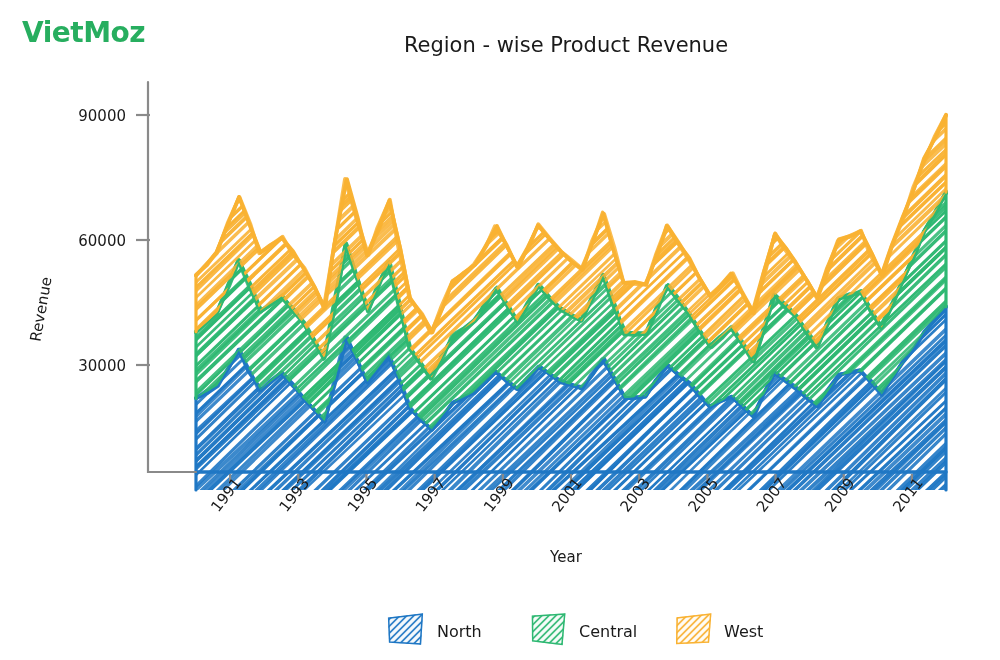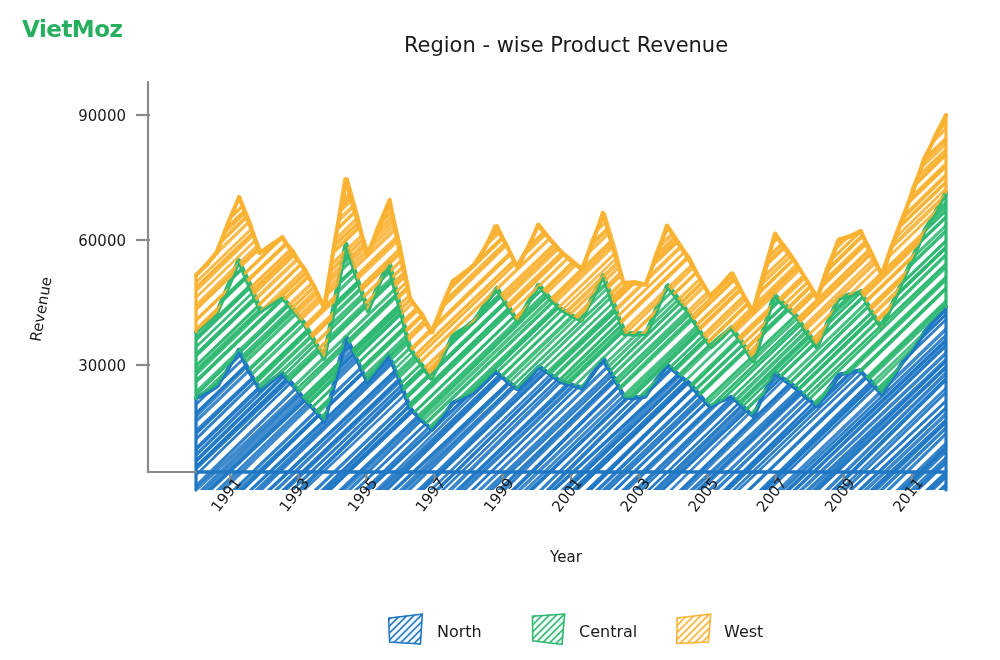--- a/index.html
+++ b/index.html
@@ -4,21 +4,21 @@
 <style>
   html,body{margin:0;padding:0;}
   body{
     width:1000px;height:660px;background:#ffffff;
     font-family:"DejaVu Sans",sans-serif;
     position:relative;overflow:hidden;
   }
   #logo{
     position:absolute;left:22px;top:16px;
     font-family:"DejaVu Sans",sans-serif;
-    font-weight:700;font-size:23px;letter-spacing:-0.5px;
+    font-weight:700;font-size:28px;letter-spacing:-0.5px;
     color:#27ae5f;
   }
   #chart-root{position:absolute;left:0;top:0;width:913px;height:660px;}
   svg{display:block;}
   .xkcd-text{font-family:"DejaVu Sans",sans-serif;fill:#1a1a1a;}
   .title-text{font-size:21px;}
   .tick-text{font-size:15px;}
   .axis-label{font-size:15px;}
   .legend-text{font-size:16px;}
   .spine{stroke:#8a8a8a;stroke-width:2.2;fill:none;stroke-linecap:round;}

